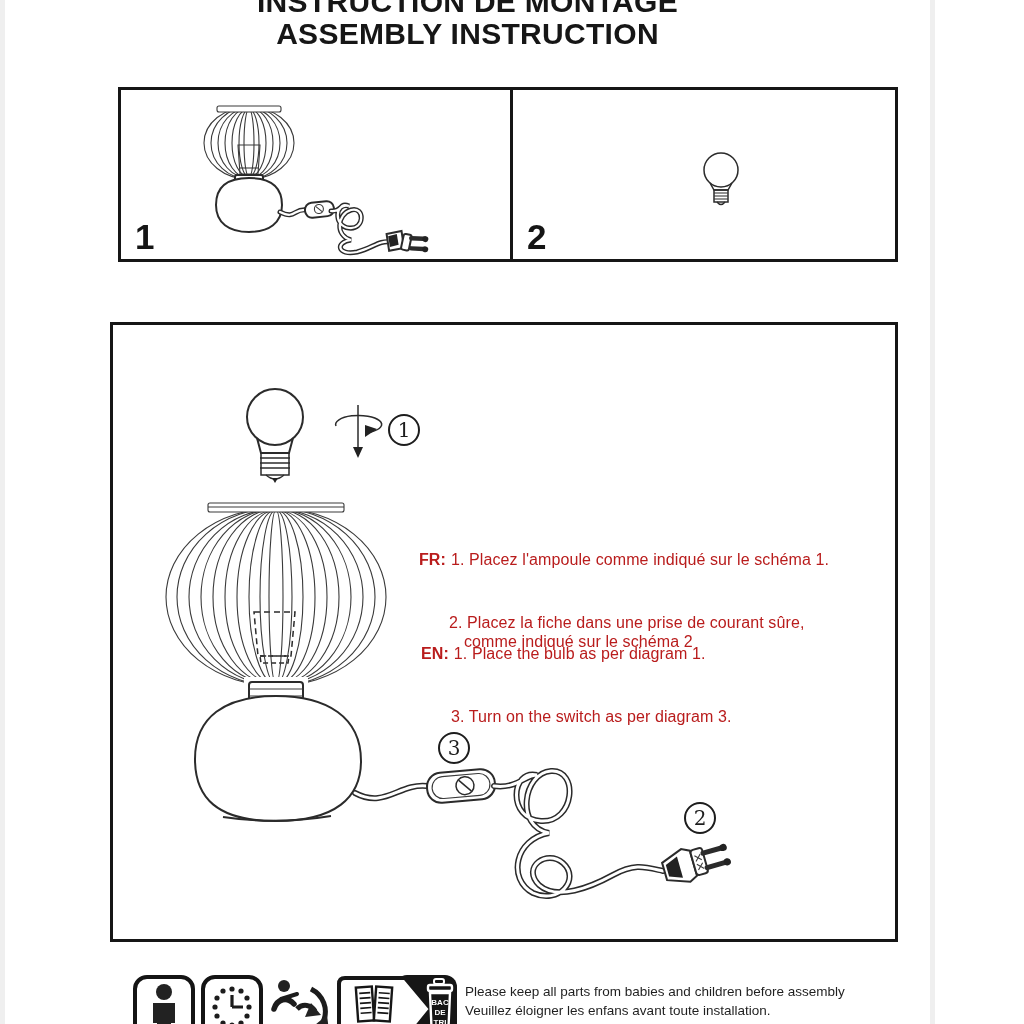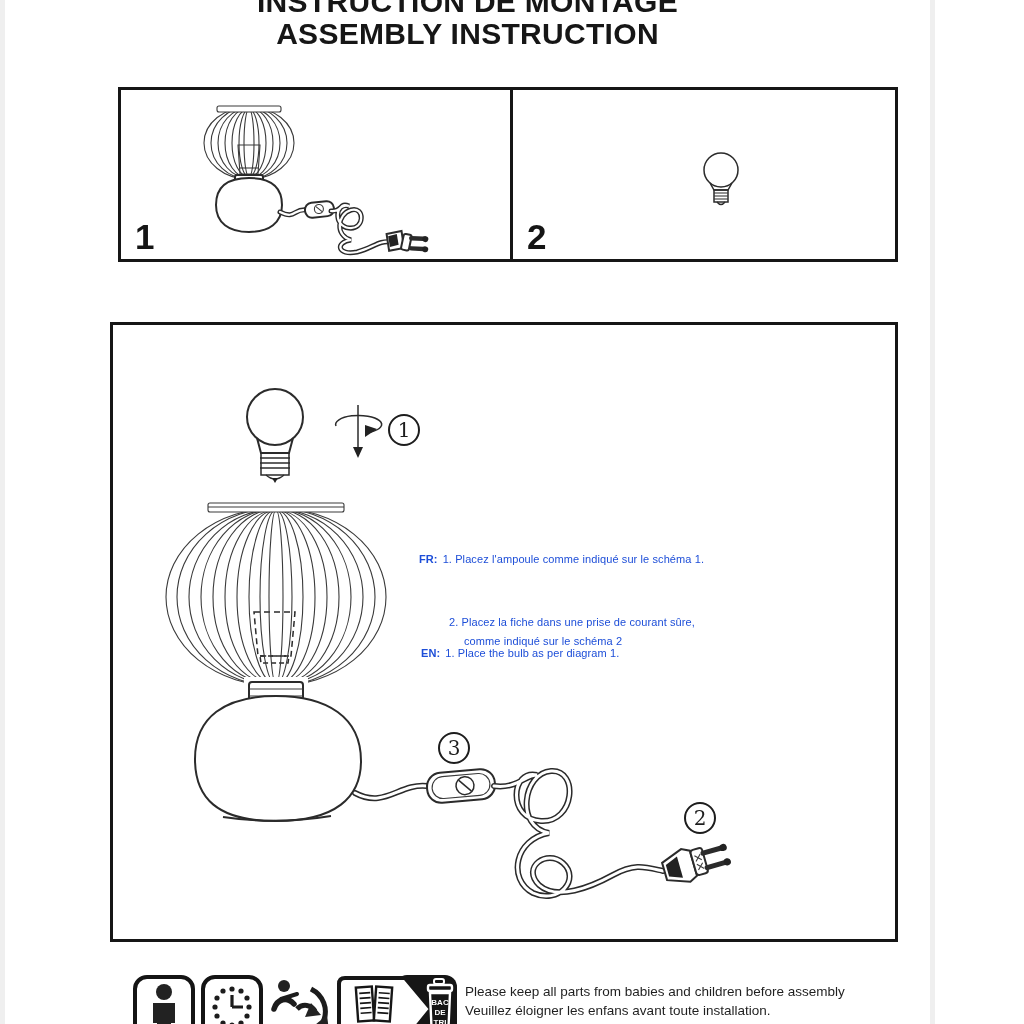--- a/index.html
+++ b/index.html
@@ -32,21 +32,21 @@
   .thin{ fill:none; stroke:#3a3a3a; stroke-width:1.1; }
   .wfill { fill:#ffffff; stroke:#2b2b2b; stroke-width:2; }
   .mask { fill:#ffffff; stroke:none; }
   .cord-outer { fill:none; stroke:#2b2b2b; stroke-width:6; stroke-linecap:round; }
   .cord-inner { fill:none; stroke:#ffffff; stroke-width:3; stroke-linecap:round; }
   .badge-circle { fill:#fff; stroke:#1d1d1d; stroke-width:2; }
   .badge-num { font-family:"DejaVu Serif", serif; font-size:20px; fill:#1d1d1d; text-anchor:middle; }
   .dark { fill:#222; stroke:none; }
 
   
-  .instr { position:absolute; font-size:11px; line-height:19px; letter-spacing:.1px; color:#1d4ed8; }
+  .instr { position:absolute; font-size:16px; line-height:19px; letter-spacing:.1px; color:#b91c1c; }
   .iline { white-space:nowrap; }
   .ilabel { font-weight:bold; margin-right:5px; }
   .indent1 { margin-left:30px;margin-top:44px; }
   .indent2 { margin-left:45px; }
 
   
   .picto { position:absolute; top:975px; height:76px; border:4px solid #141414;
            border-radius:14px; background:#fff; box-sizing:border-box; }
   .footer-text { position:absolute; left:465px; top:982px; font-size:13.5px; line-height:19px; color:#1f1f1f; }
   .footer-text div { white-space:nowrap; }
@@ -228,20 +228,21 @@
   </div>
 
   <div class="instr" style="left:419px; top:550px;">
     <div class="iline"><span class="ilabel">FR:</span><span>1. Placez l'ampoule comme indiqué sur le schéma 1.</span></div>
     <div class="iline indent1">2. Placez la fiche dans une prise de courant sûre,</div>
     <div class="iline indent2">comme indiqué sur le schéma 2</div>
   </div>
 
   <div class="instr" style="left:421px; top:644px;">
     <div class="iline"><span class="ilabel">EN:</span><span>1. Place the bulb as per diagram 1.</span></div>
+    <div class="iline indent1">3. Turn on the switch  as per diagram 3.</div>
   </div>
 
   <div class="picto" style="left:133px; width:62px;">
     <svg width="54" height="68" viewBox="0 0 54 68">
       <circle class="dark" cx="27" cy="13" r="8"></circle>
       <path class="dark" d="M 16 24 H 38 V 44 H 34 V 68 H 29 V 50 H 25 V 68 H 20 V 44 H 16 Z"></path>
     </svg>
   </div>
 
   <div class="picto" style="left:201px; width:62px;">

